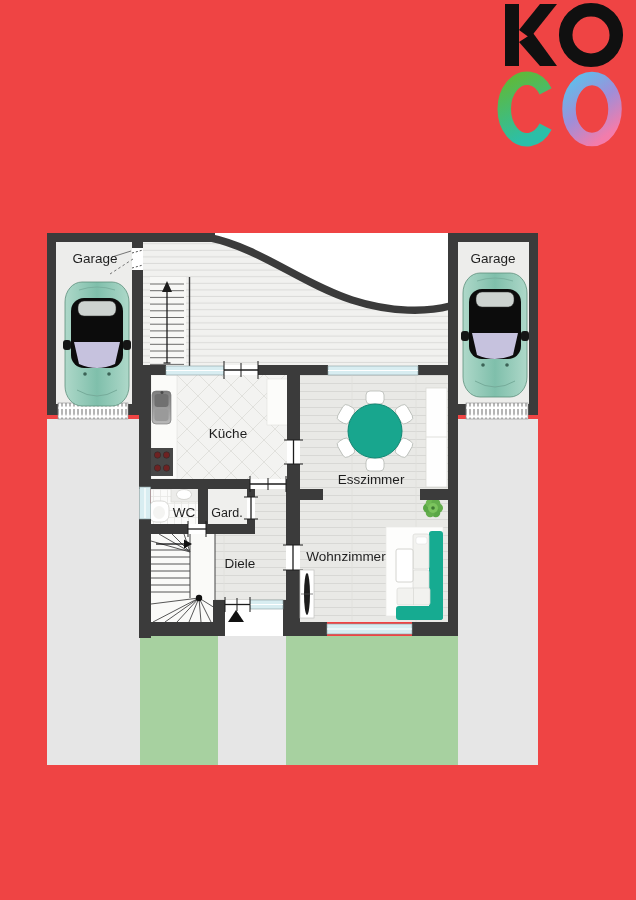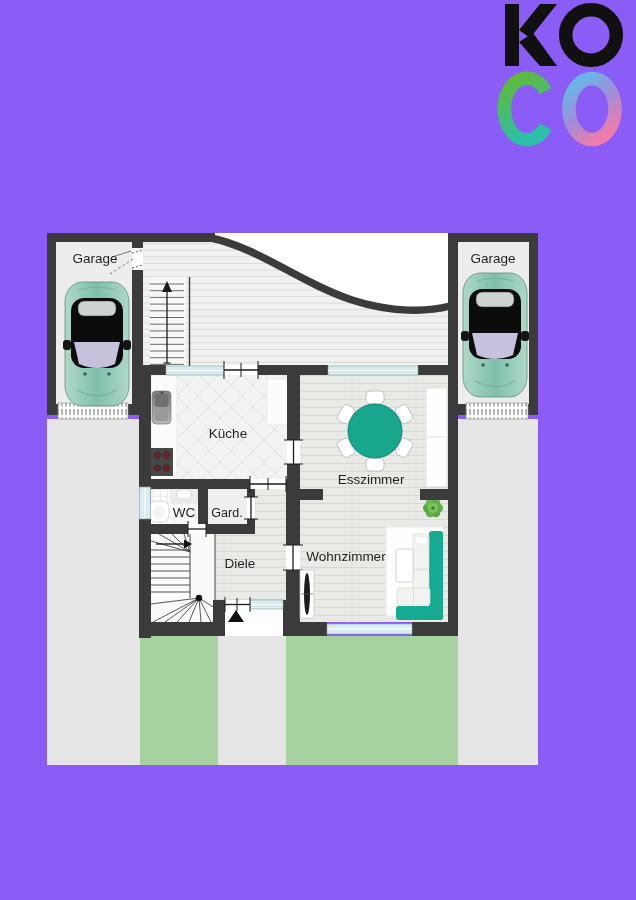--- a/index.html
+++ b/index.html
@@ -1,16 +1,16 @@
 <!DOCTYPE html>
 <html><head>
 <meta charset="utf-8">
 <style>
   html,body{margin:0;padding:0;background:#fff;}
-  .canvas{position:relative;width:636px;height:900px;background:#8b5cf6;overflow:hidden;
+  .canvas{position:relative;width:636px;height:900px;background:#ef4444;overflow:hidden;
           font-family:"Liberation Sans",sans-serif;}
   svg{position:absolute;left:0;top:0;}
   text{font-family:"Liberation Sans",sans-serif;fill:#1e1e1e;}
   .room-label{font-size:13.5px;}
   .room-label-small{font-size:12.5px;}
 </style>
 </head>
 <body>
 
 <div class="canvas">

